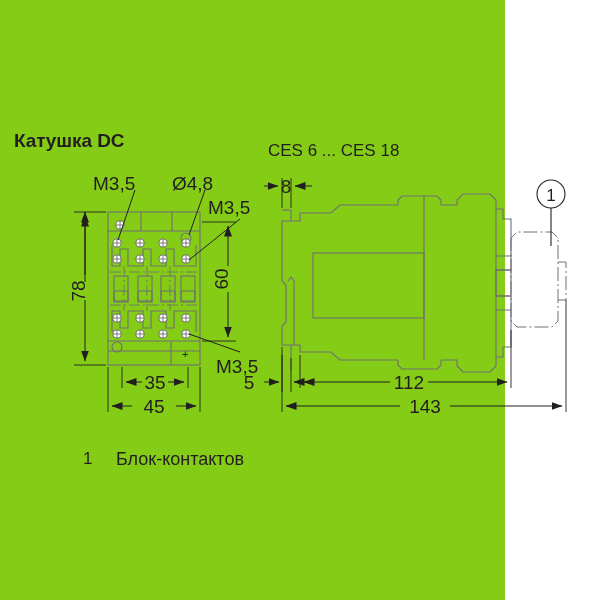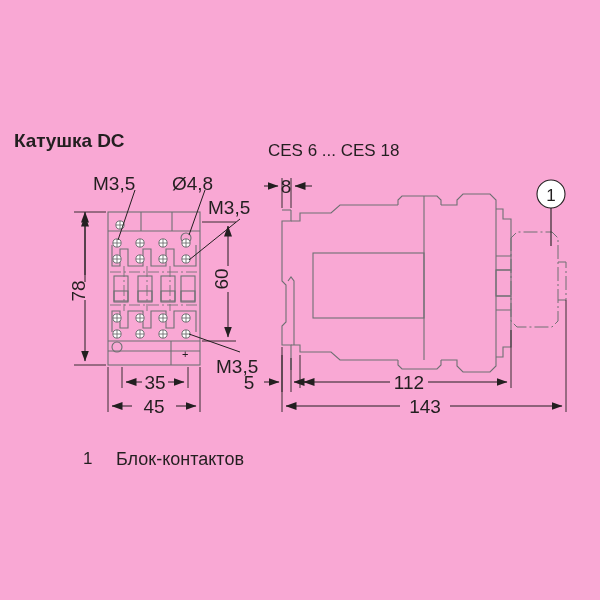--- a/index.html
+++ b/index.html
@@ -1,18 +1,18 @@
 <!DOCTYPE html>
 <html><head>
 <meta charset="utf-8">
 <style>
   html,body{margin:0;padding:0;background:#ffffff;}
   body{width:600px;height:600px;overflow:hidden;
        font-family:"Liberation Sans","DejaVu Sans",sans-serif;color:#231f20;}
-  #sheet{position:relative;width:600px;height:600px;background:#f9a8d4;text-align:right;}
+  #sheet{position:relative;width:505px;height:600px;background:#84cc16;text-align:right;}
   svg{display:block;position:absolute;top:0;left:0;}
   .t{font-family:"Liberation Sans","DejaVu Sans",sans-serif;fill:#231f20;}
   .title{font-size:19px;font-weight:bold;letter-spacing:-0.1px;}
   .hdr{font-size:17px;}
   .dim{font-size:19px;}
   .cap-num{font-size:17px;}
   .cap-txt{font-size:18px;}
   .bal{font-size:17px;}
 </style>
 </head>

